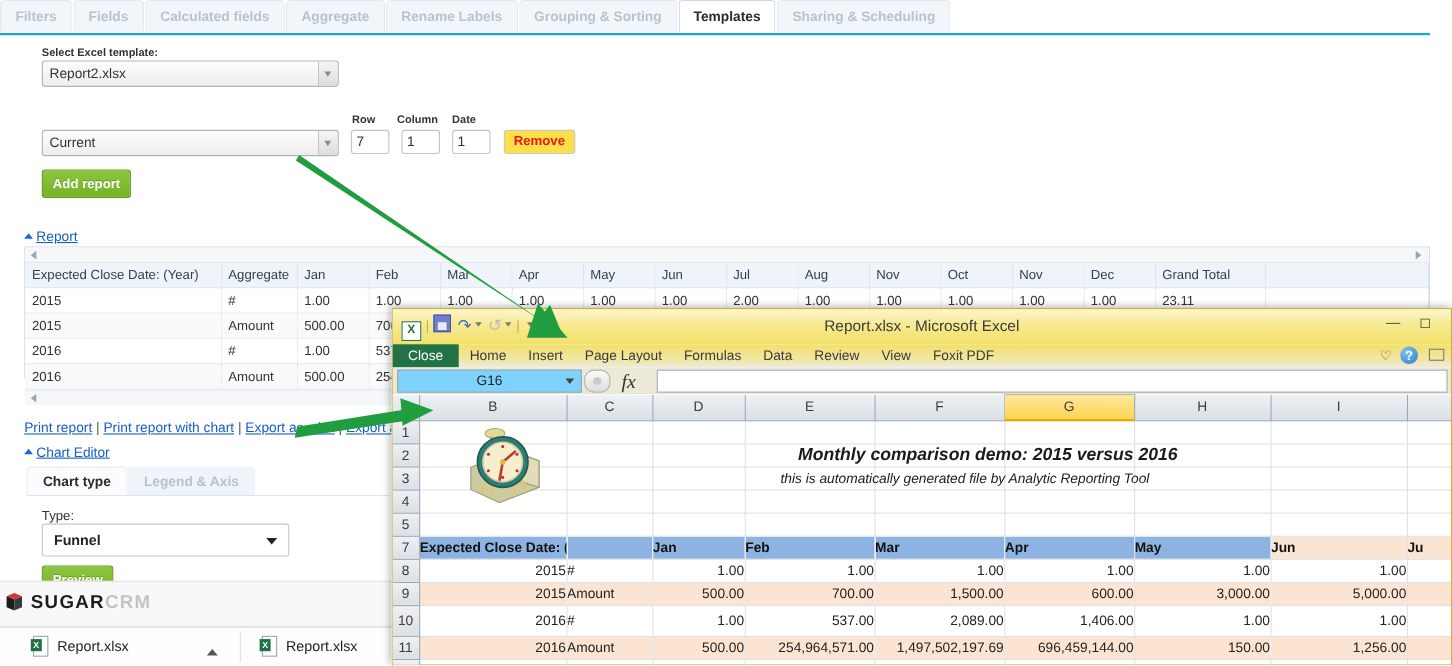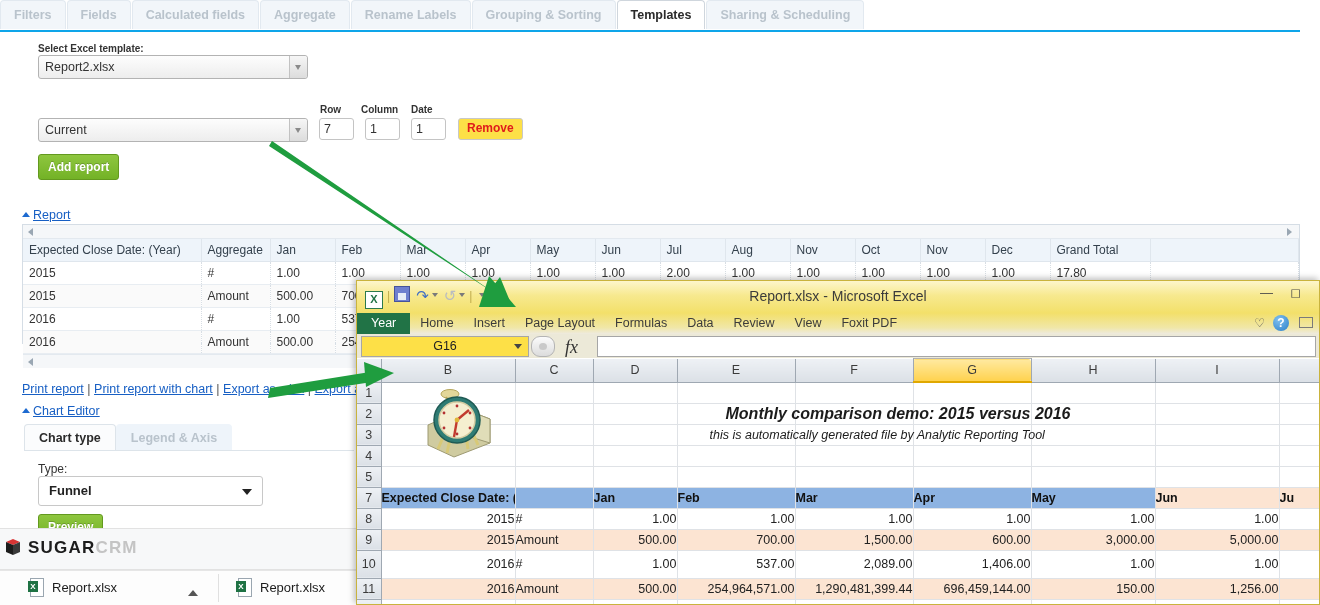--- a/index.html
+++ b/index.html
@@ -156,21 +156,21 @@
     background:radial-gradient(circle at 35% 30%,#7fc0ef,#2a7fc9);color:#fff;font-size:12px;font-weight:bold;
     line-height:16px;text-align:center;}
   #excel .heart{position:absolute;right:54px;top:3px;font-size:12px;color:#555;}
   #excel .minr{position:absolute;right:6px;top:4px;width:12px;height:9px;border:1px solid #7a7a7a;}
   #excel .formulabar{
     position:relative;height:24px;background:#ece9d8;
     border-left:1px solid #c9b33d;border-right:1px solid #c9b33d;
     border-bottom:1px solid #b9b29a;
   }
   #excel .namebox{
-    position:absolute;left:4px;top:2px;width:166px;height:19px;background:#fde047;border:1px solid #a6a6a6;
+    position:absolute;left:4px;top:2px;width:166px;height:19px;background:#7dd3fc;border:1px solid #a6a6a6;
     font-size:12.5px;color:#222;text-align:center;line-height:19px;
   }
   #excel .namebox .nbtri{position:absolute;right:6px;top:7px;width:0;height:0;
     border-left:4px solid transparent;border-right:4px solid transparent;border-top:5px solid #444;}
   #excel .fxgroup{position:absolute;left:174px;top:2px;width:64px;height:19px;}
   #excel .fxgroup .knob{position:absolute;left:0;top:0;width:22px;height:19px;border:1px solid #b4b4b4;border-radius:9px;
     background:linear-gradient(to bottom,#fbfbfb,#dcdcdc);}
   #excel .fxgroup .knob:after{content:"";position:absolute;left:7px;top:6px;width:8px;height:7px;border-radius:50%;background:#c9c9c9;}
   #excel .fxgroup .fx{position:absolute;left:34px;top:1px;font-size:18px;font-style:italic;font-family:"Liberation Serif",serif;color:#333;}
   #excel .fbinput{position:absolute;left:240px;right:3px;top:2px;height:19px;background:#fff;border:1px solid #a6a6a6;}
@@ -301,21 +301,21 @@
           <td>1.00</td>
           <td>1.00</td>
           <td>1.00</td>
           <td>1.00</td>
           <td>2.00</td>
           <td>1.00</td>
           <td>1.00</td>
           <td>1.00</td>
           <td>1.00</td>
           <td>1.00</td>
-          <td>17.80</td>
+          <td>23.11</td>
           <td></td>
         </tr>
         <tr class="alt">
           <td>2015</td>
           <td>Amount</td>
           <td>500.00</td>
           <td>700.</td>
           <td></td>
             <td></td>
           <td></td>
@@ -417,21 +417,21 @@
   <div class="titlebar">
     <div class="qat">
       <span class="xlbadge">X</span><span class="pipe">|</span><span class="savei"></span><span class="undo">↷</span><span class="tinytri"></span><span class="redo">↺</span><span class="tinytri"></span><span class="pipe">|</span><span class="tinytri"></span>
     </div>
     <div class="title">Report.xlsx - Microsoft Excel</div>
     <div class="wctl" style="right:46px;">—</div>
     <div class="wctl" style="right:18px;">◻</div>
   </div>
 
   <div class="ribbon">
-    <div class="rtab file">Year</div>
+    <div class="rtab file">Close</div>
     <div class="rtab">Home</div>
     <div class="rtab">Insert</div>
     <div class="rtab">Page Layout</div>
     <div class="rtab">Formulas</div>
     <div class="rtab">Data</div>
     <div class="rtab">Review</div>
     <div class="rtab">View</div>
     <div class="rtab">Foxit PDF</div>
     <div class="heart">♡</div>
     <div class="helpbtn">?</div>
@@ -591,21 +591,21 @@
         <td class="xcell num">1.00</td>
         <td class="xcell num">1.00</td>
         <td class="xcell num"></td>
       </tr>
       <tr style="height:21px;">
         <td class="rowhead">11</td>
         <td class="xcell num peach">2016</td>
         <td class="xcell peach">Amount</td>
         <td class="xcell num peach">500.00</td>
         <td class="xcell num peach">254,964,571.00</td>
-        <td class="xcell num peach">1,290,481,399.44</td>
+        <td class="xcell num peach">1,497,502,197.69</td>
         <td class="xcell num peach">696,459,144.00</td>
         <td class="xcell num peach">150.00</td>
         <td class="xcell num peach">1,256.00</td>
         <td class="xcell num peach"></td>
       </tr>
       <tr style="height:21px;">
         <td class="rowhead">12</td>
         <td class="xcell"></td>
         <td class="xcell"></td>
         <td class="xcell"></td>

